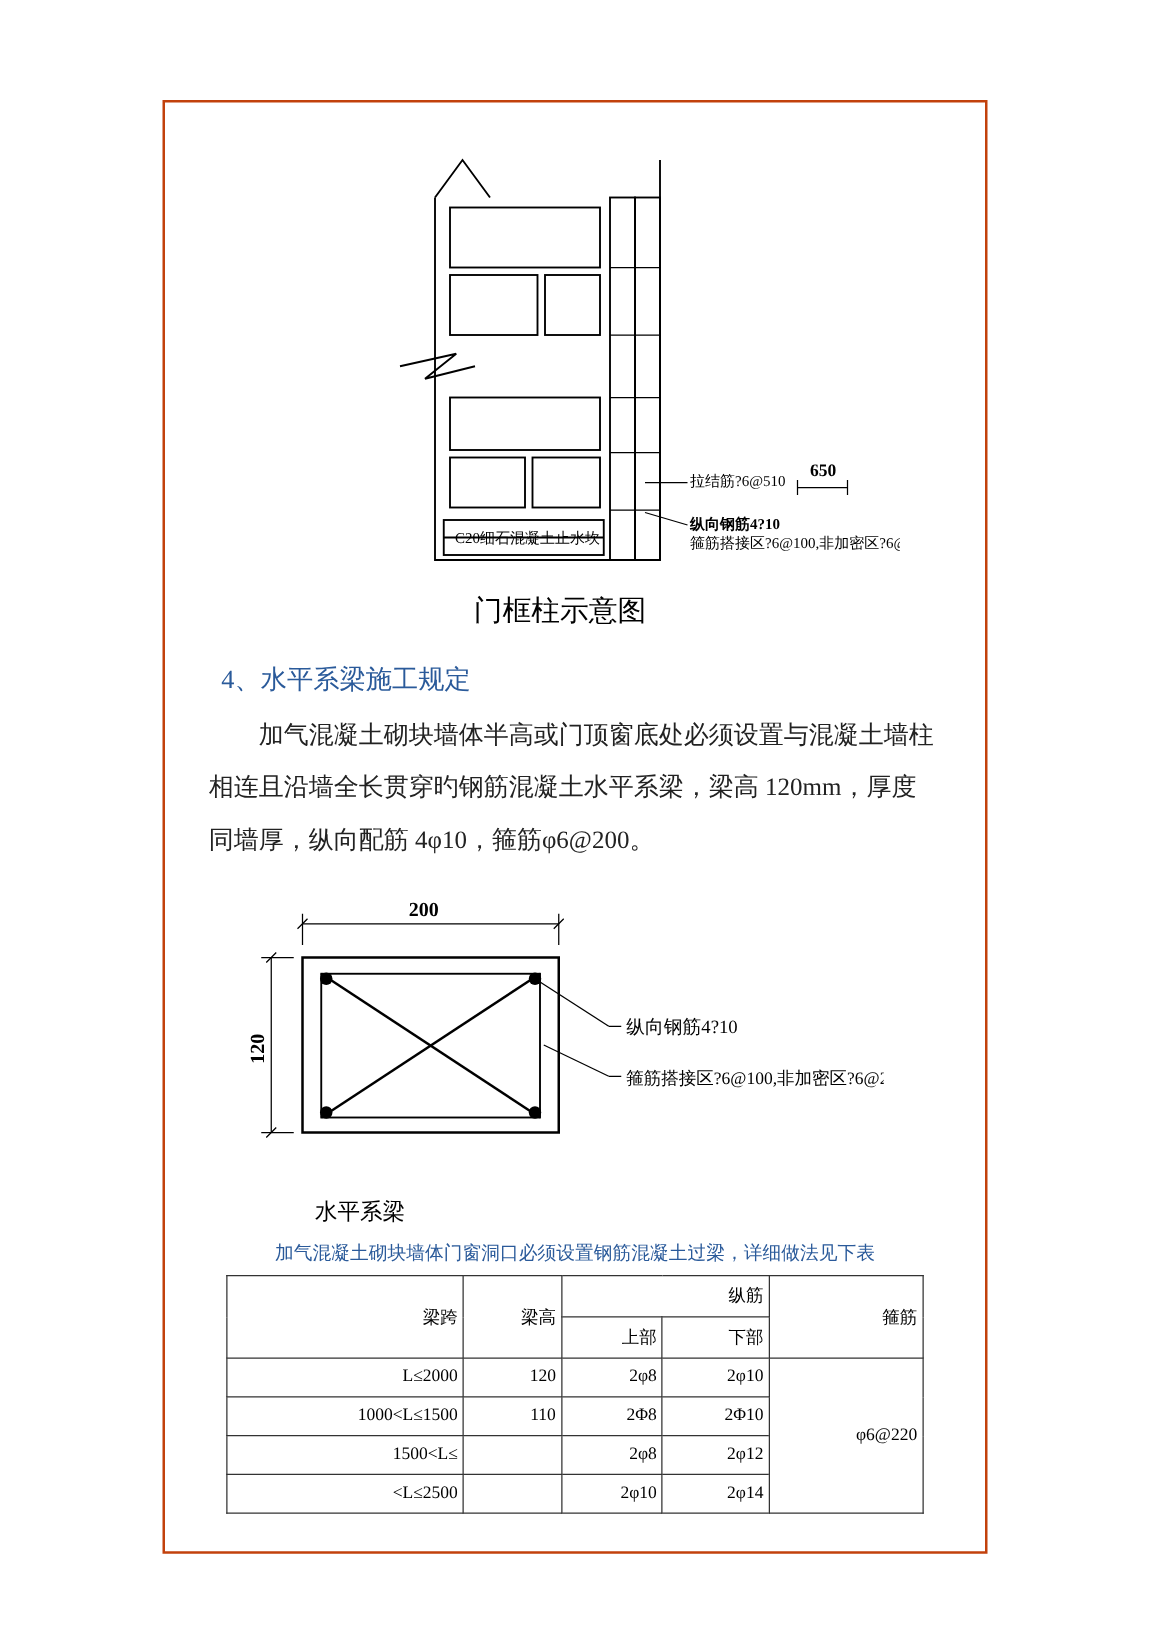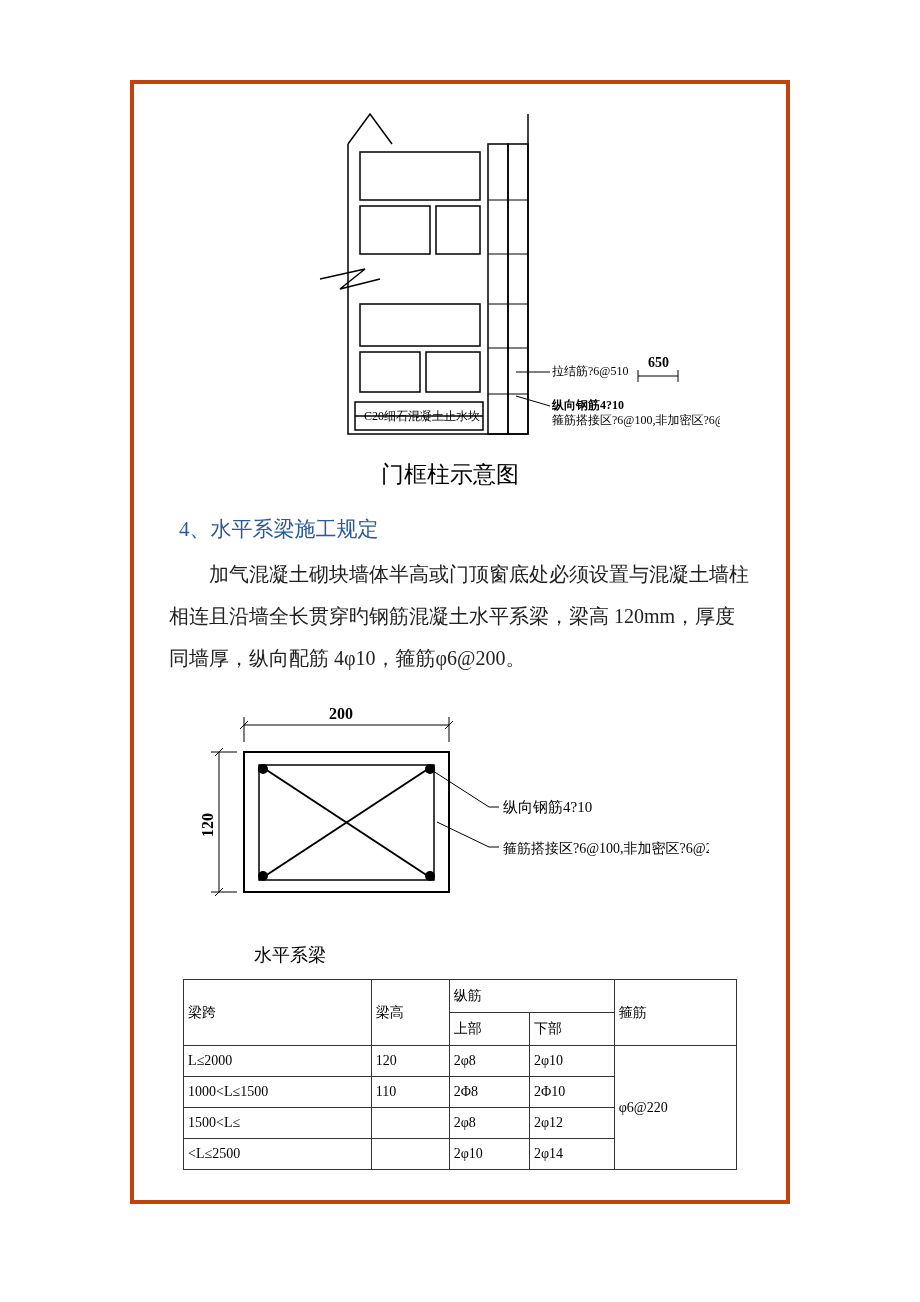--- a/index.html
+++ b/index.html
@@ -3,22 +3,22 @@
   <meta charset="utf-8">
   <style>
     * { margin: 0; padding: 0; box-sizing: border-box; }
     body {
       font-family: "SimSun", "宋体", serif;
       background: #fff;
       width: 920px;
       padding: 80px 130px 60px 130px;
     }
     .page-border {
-      border: 4px solid #c2410c;
-      padding: 20px 25px 30px 25px;
+      border: 2px solid #c2410c;
+      padding: 36px 25px 30px 25px;
     }
     
     
     .figure1 {
       position: relative;
       width: 520px;
       height: 340px;
       margin: 0 auto 15px auto;
     }
     .figure1 svg { display: block; }
@@ -64,21 +64,21 @@
     }
     
     table {
       border-collapse: collapse;
       margin: 0 auto;
       width: 92%;
       font-size: 14px;
     }
     table td, table th {
       border: 1px solid #333;
-      text-align: left;
+      text-align: right;
       padding: 7px 4px;
       font-weight: normal;
     }
   </style>
 </head>
 <body>
 
 <div class="page-border">
 
   <div class="figure1">
@@ -169,20 +169,21 @@
         <line x1="300" y1="110" x2="310" y2="110"></line>
         <line x1="248" y1="125" x2="300" y2="150"></line>
         <line x1="300" y1="150" x2="310" y2="150"></line>
       </g>
       <text x="314" y="115" font-size="15" font-family="SimSun">纵向钢筋4?10</text>
       <text x="314" y="156" font-size="14" font-family="SimSun">箍筋搭接区?6@100,非加密区?6@200</text>
     </svg>
   </div>
   <div class="fig2-title">水平系梁</div>
 
+  <div class="table-caption">加气混凝土砌块墙体门窗洞口必须设置钢筋混凝土过梁，详细做法见下表</div>
   <table>
     <tbody>
         <tr>
       <th rowspan="2">梁跨</th>
       <th rowspan="2">梁高</th>
       <th colspan="2">纵筋</th>
       <th rowspan="2">箍筋</th>
     </tr>
     <tr>
       <th>上部</th>

